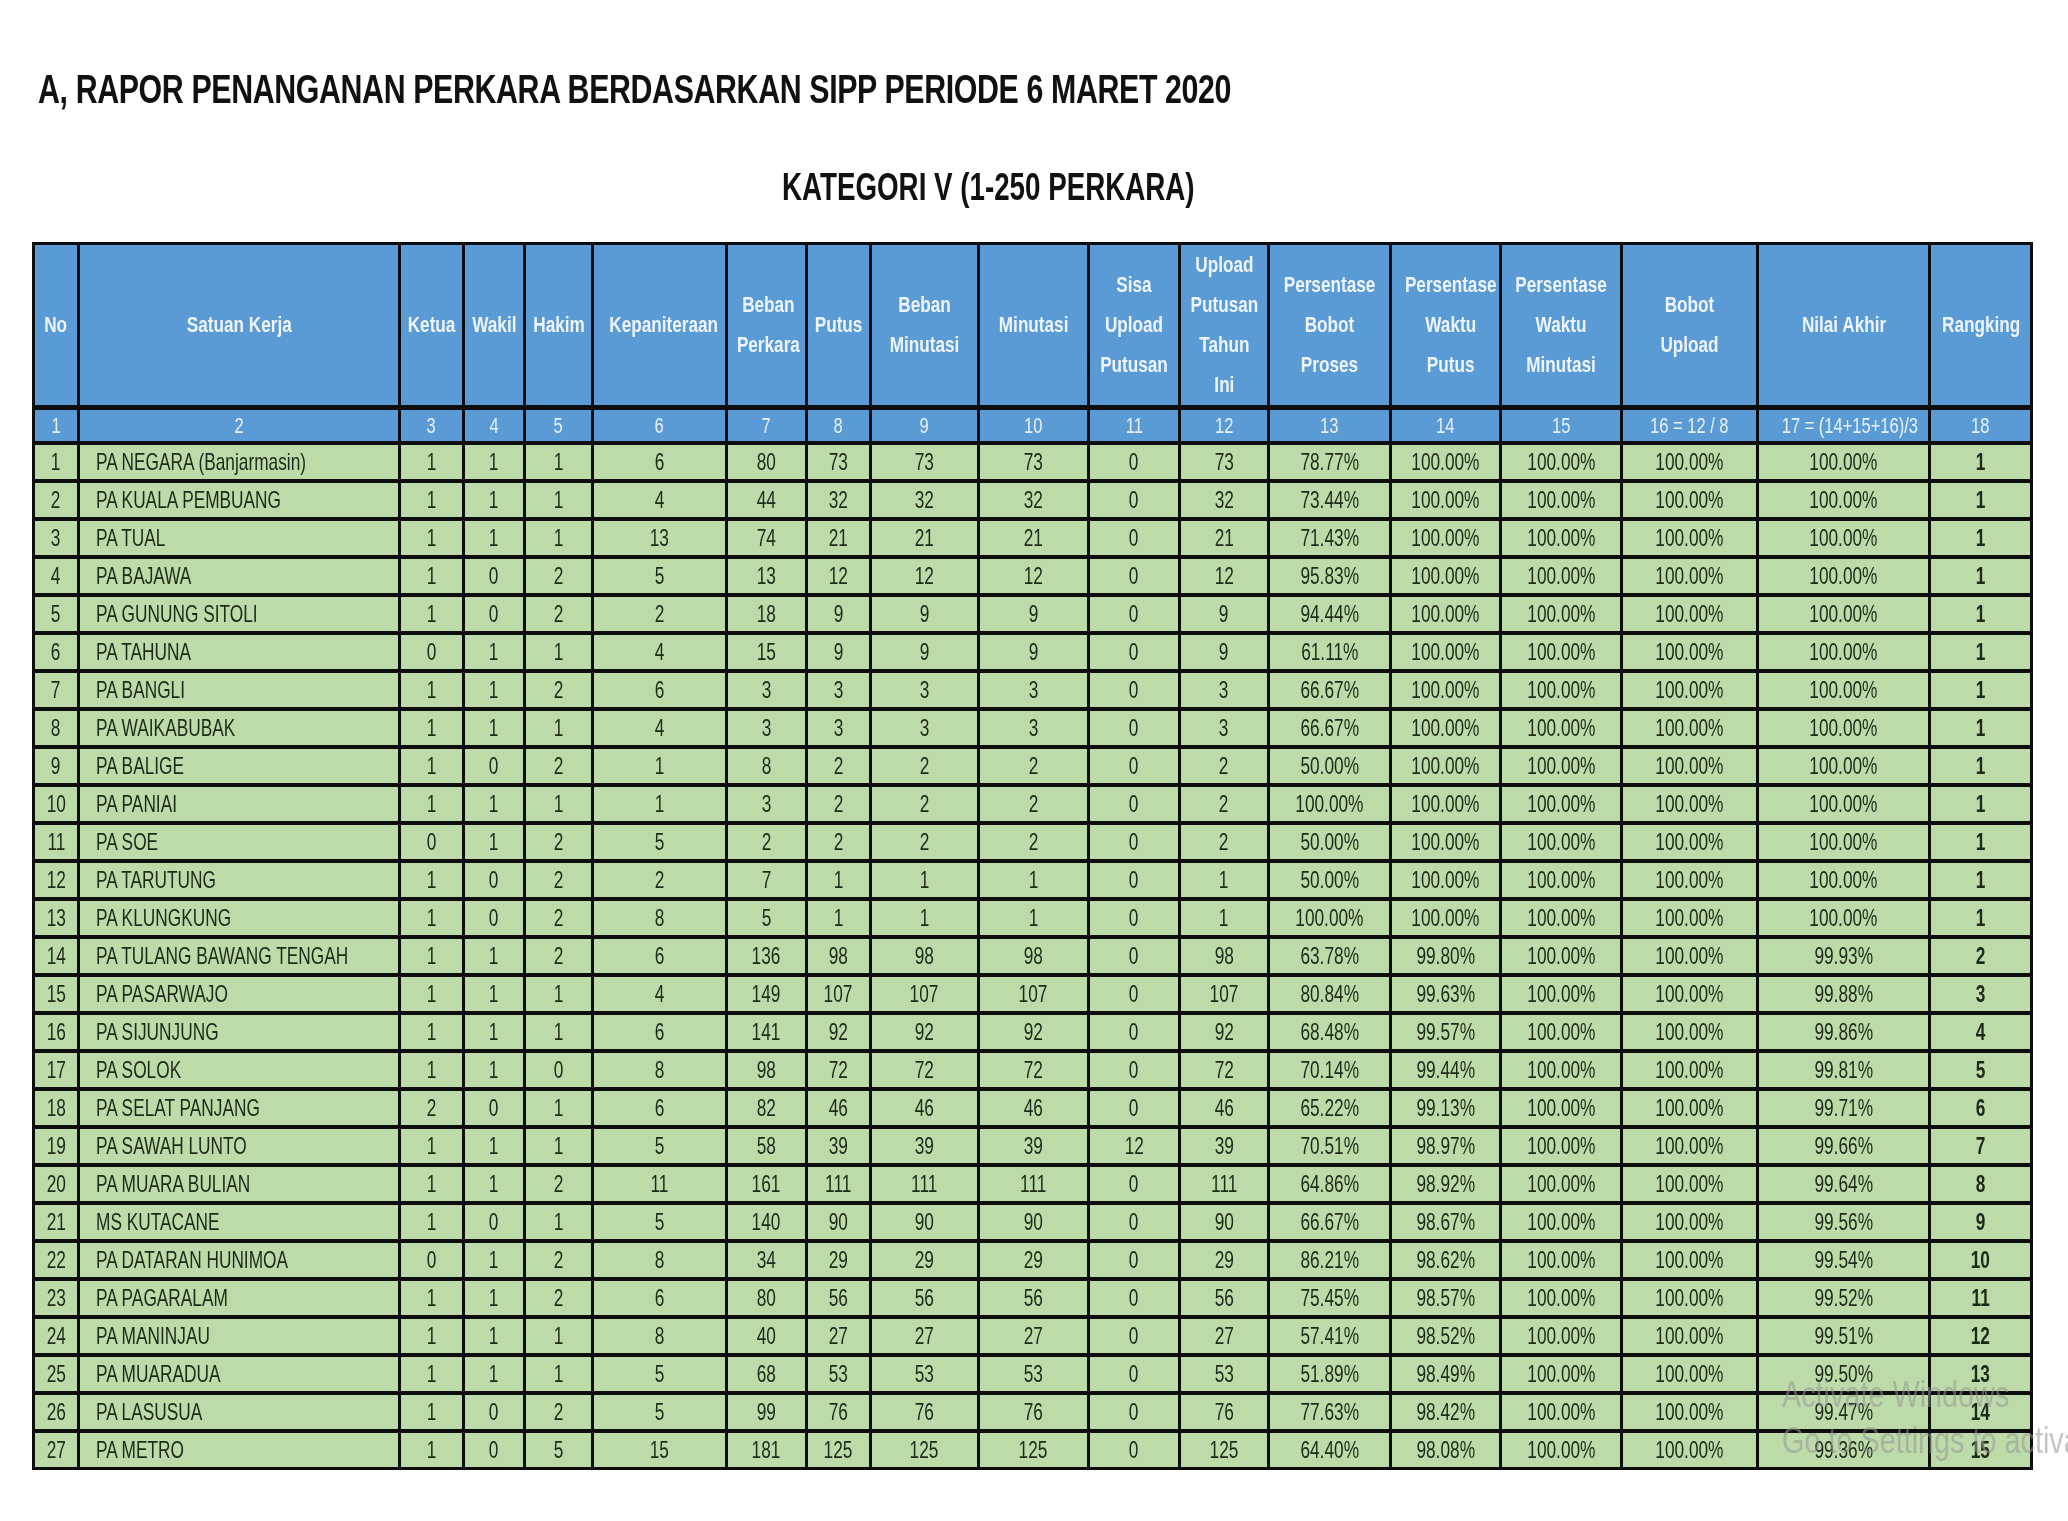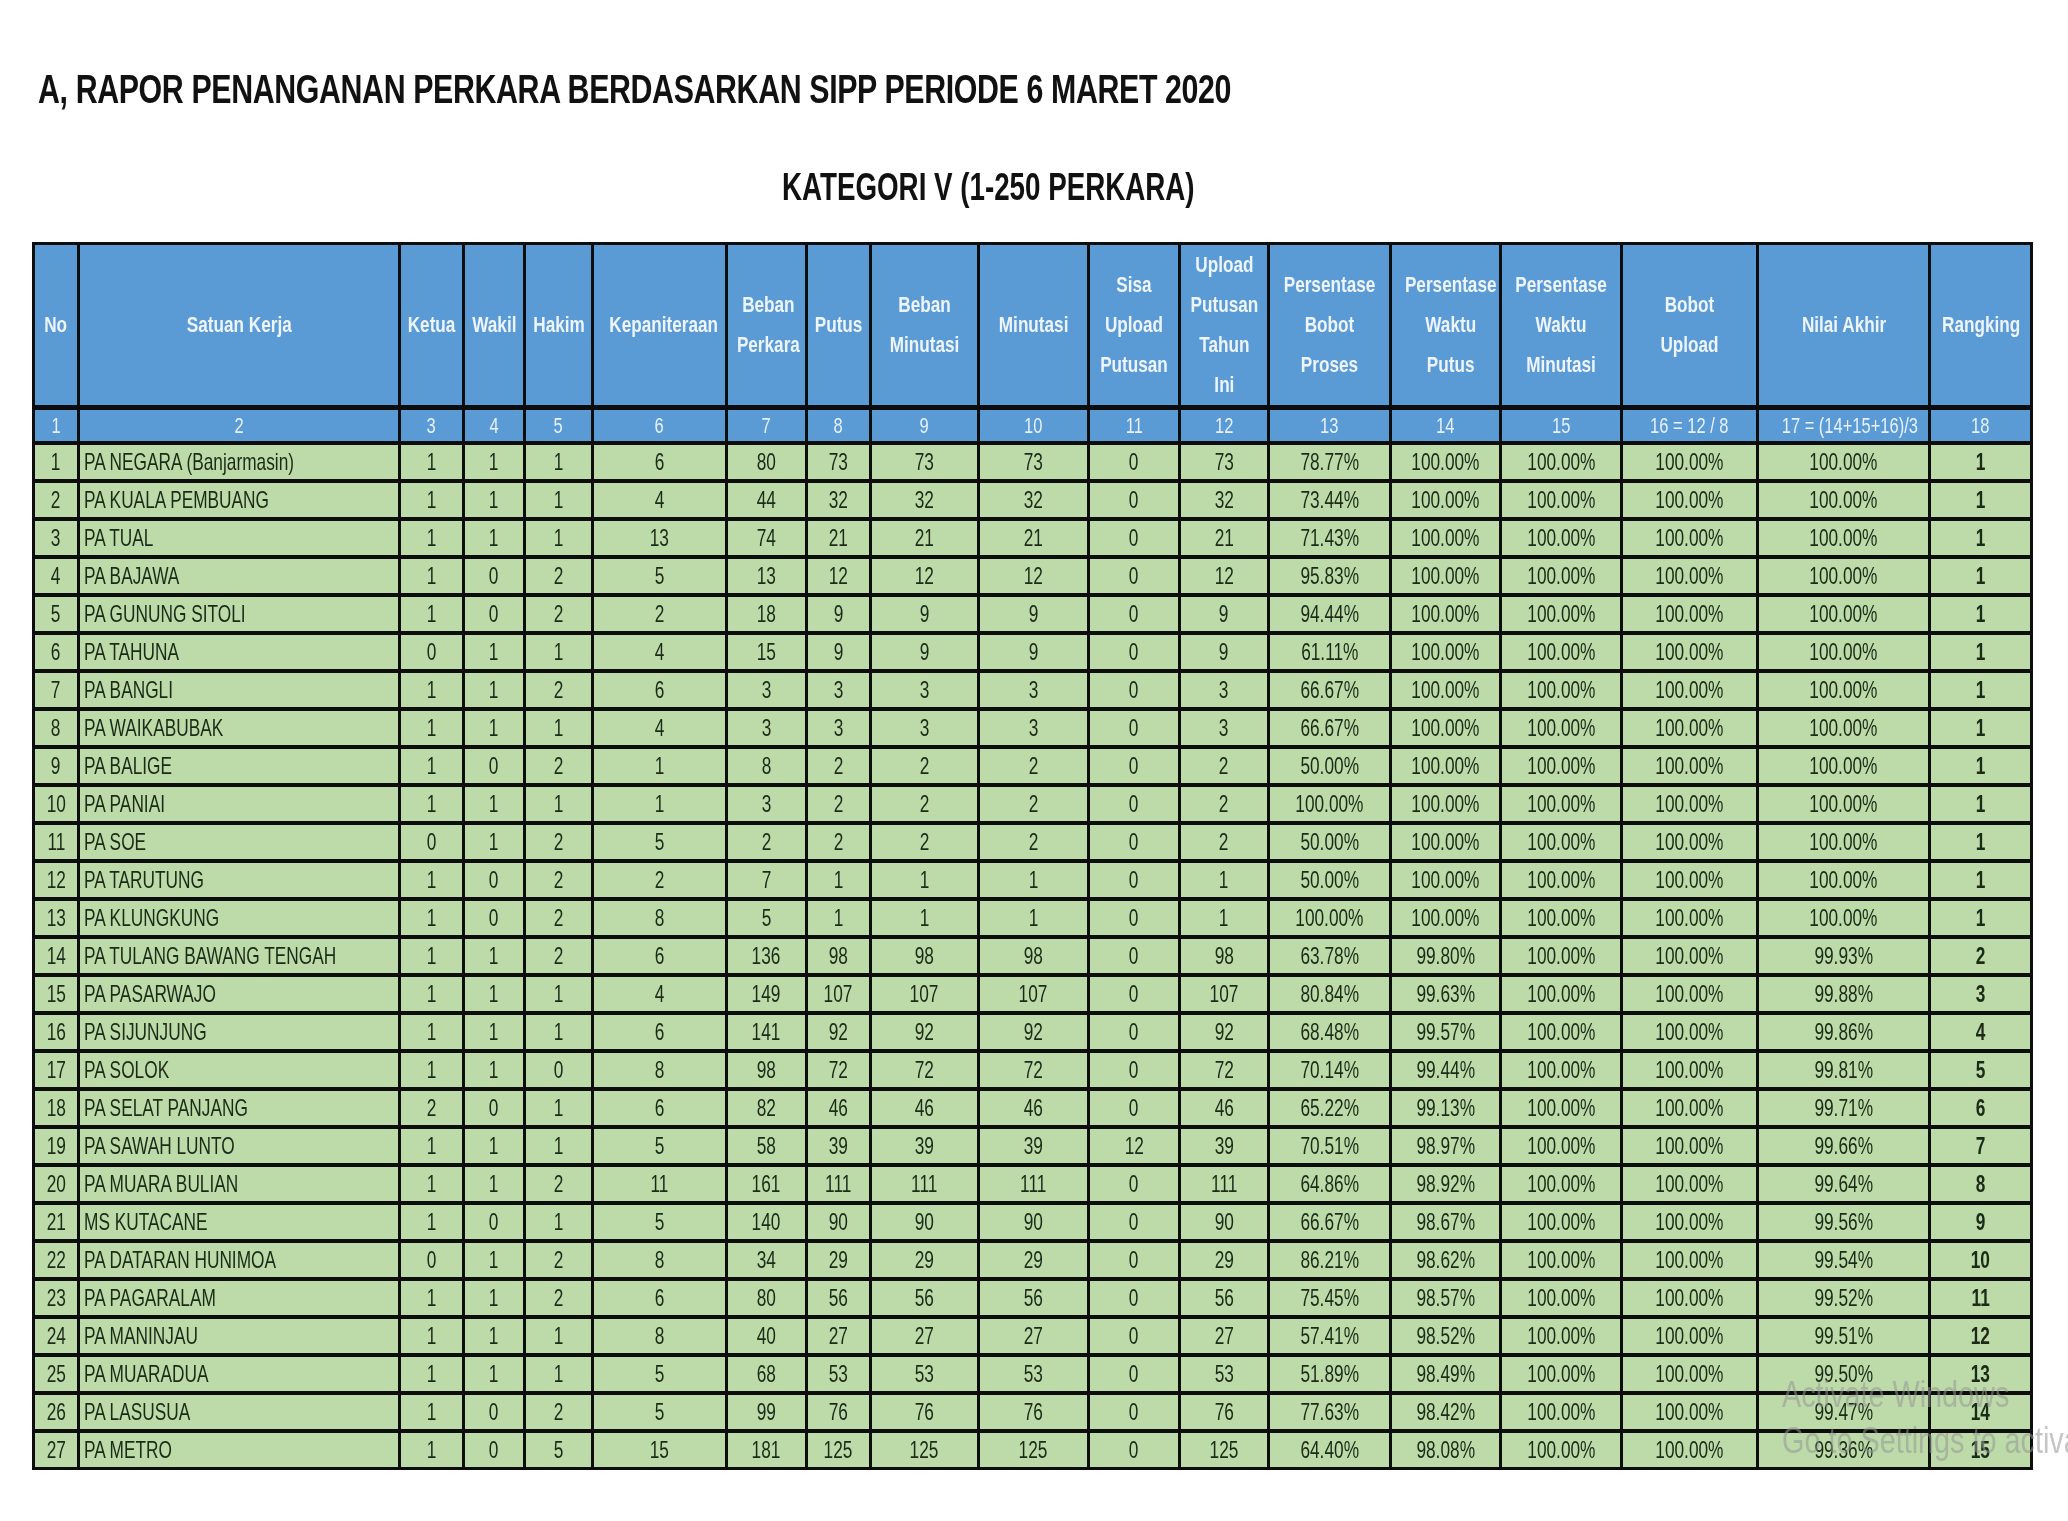--- a/index.html
+++ b/index.html
@@ -15,21 +15,21 @@
   table.rapor th, table.rapor td { border: 3px solid #0d0d0d; padding: 0; text-align: center;
                 overflow: hidden; white-space: nowrap; }
   thead th.hdr { background: #5b9bd5; color: #eef4fb; font-weight: bold; height: 157px;
                  font-size: 22px; line-height: 40px; vertical-align: middle; white-space: normal; }
   thead th.hdr span.cond { display: inline-block; transform: scaleX(0.78); }
   thead th.num { background: #5b9bd5; color: #e8f1fa; font-weight: normal; height: 31px;
                  font-size: 22px; line-height: 31px; border-top: 5px solid #0d0d0d; }
   thead th.num span { display: inline-block; transform: scaleX(0.75); }
   tbody td { background: #bddaa9; height: 34px; font-size: 24px; line-height: 34px; color: #1c2a18; }
   tbody td span { display: inline-block; transform: scaleX(0.72); }
-  tbody td.name { text-align: left; padding-left: 4px; }
+  tbody td.name { text-align: left; padding-left: 16px; }
   tbody td.name span { transform-origin: left center; }
   tbody td.rank { font-weight: bold; }
   tbody tr { border-top: 4px solid #0d0d0d; }
   .watermark { position: absolute; left: 1782px; top: 1372px; color: rgba(150,150,150,0.55);
                font-size: 36px; line-height: 46px; white-space: nowrap; pointer-events: none; }
   .watermark div { transform-origin: left top; transform: scaleX(0.8); }
 </style>
 </head>
 <body>
 

